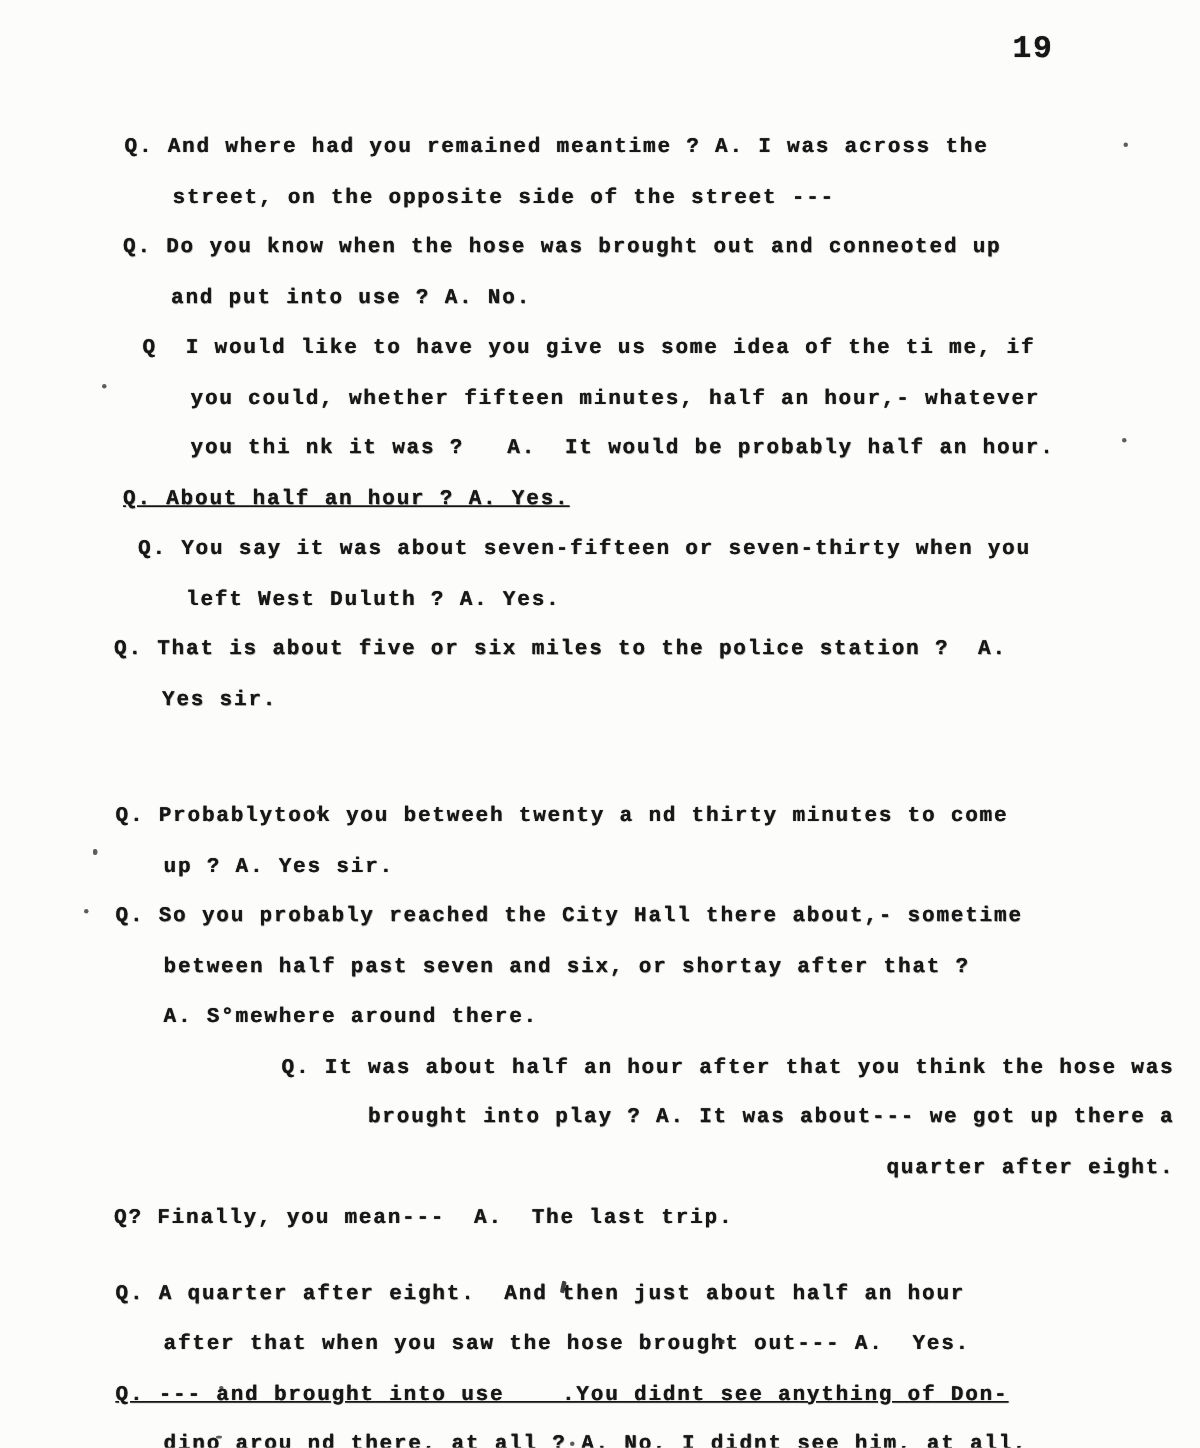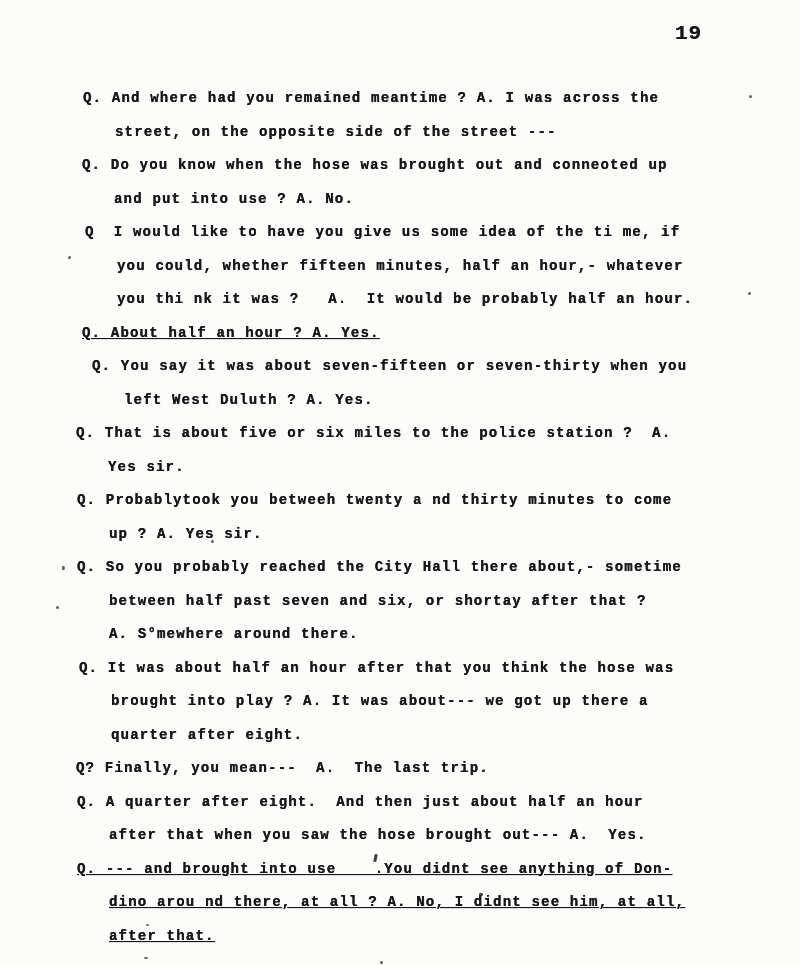--- a/index.html
+++ b/index.html
@@ -36,29 +36,29 @@
     letter-spacing: 1.2px;
     line-height: 33.5px;
     white-space: pre;
     text-shadow: 0 0 0.6px rgba(10,10,10,0.85), 0.4px 0.4px 0 rgba(10,10,10,0.3);
   }
   .entry { position: relative; }
   .line { white-space: pre; }
   .line.cont { padding-left: 32px; }
   
   .entry:nth-child(2)  { margin-left: -1px; }
-  .entry:nth-child(3)  { margin-left: 2px; }
+  .entry:nth-child(3)  { margin-left: 12px; }
   .entry:nth-child(4)  { margin-left: -1px; text-decoration: underline; }
   .entry:nth-child(5)  { margin-left: 9px; }
   .entry:nth-child(6)  { margin-left: -7px; }
-  .entry:nth-child(7)  { margin-left: -6px; }
+  .entry:nth-child(7)  { margin-left: -6px; margin-top: 44px; }
   .entry:nth-child(8)  { margin-left: -6px; }
-  .entry:nth-child(9)  { margin-left: -4px; }
+  .entry:nth-child(9)  { margin-left: -4px; text-align: right; }
   .entry:nth-child(10) { margin-left: -7px; }
-  .entry:nth-child(11) { margin-left: -6px; }
+  .entry:nth-child(11) { margin-left: -6px; margin-top: 17px; }
   .entry:nth-child(12) { margin-left: -6px; text-decoration: underline; }
   
   .speck {
     position: absolute;
     background: #2a2a2a;
     border-radius: 50%;
     opacity: 0.75;
   }
   .speck.s1  { left: 68px;  top: 256px; width: 3px; height: 3px; }
   .speck.s2  { left: 62px;  top: 566px; width: 3px; height: 4px; border-radius: 40% 60% 60% 40%; }

